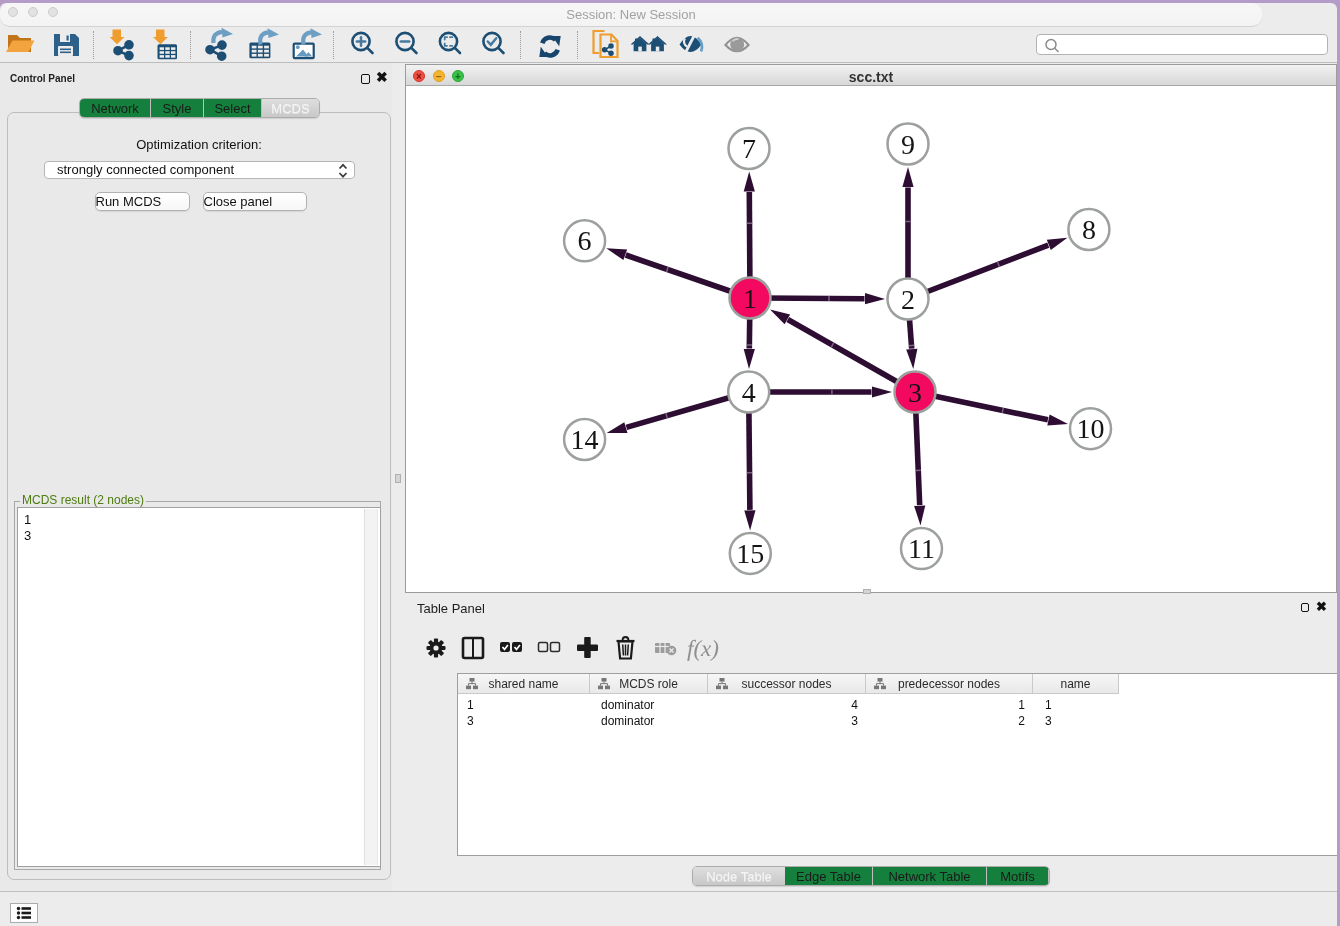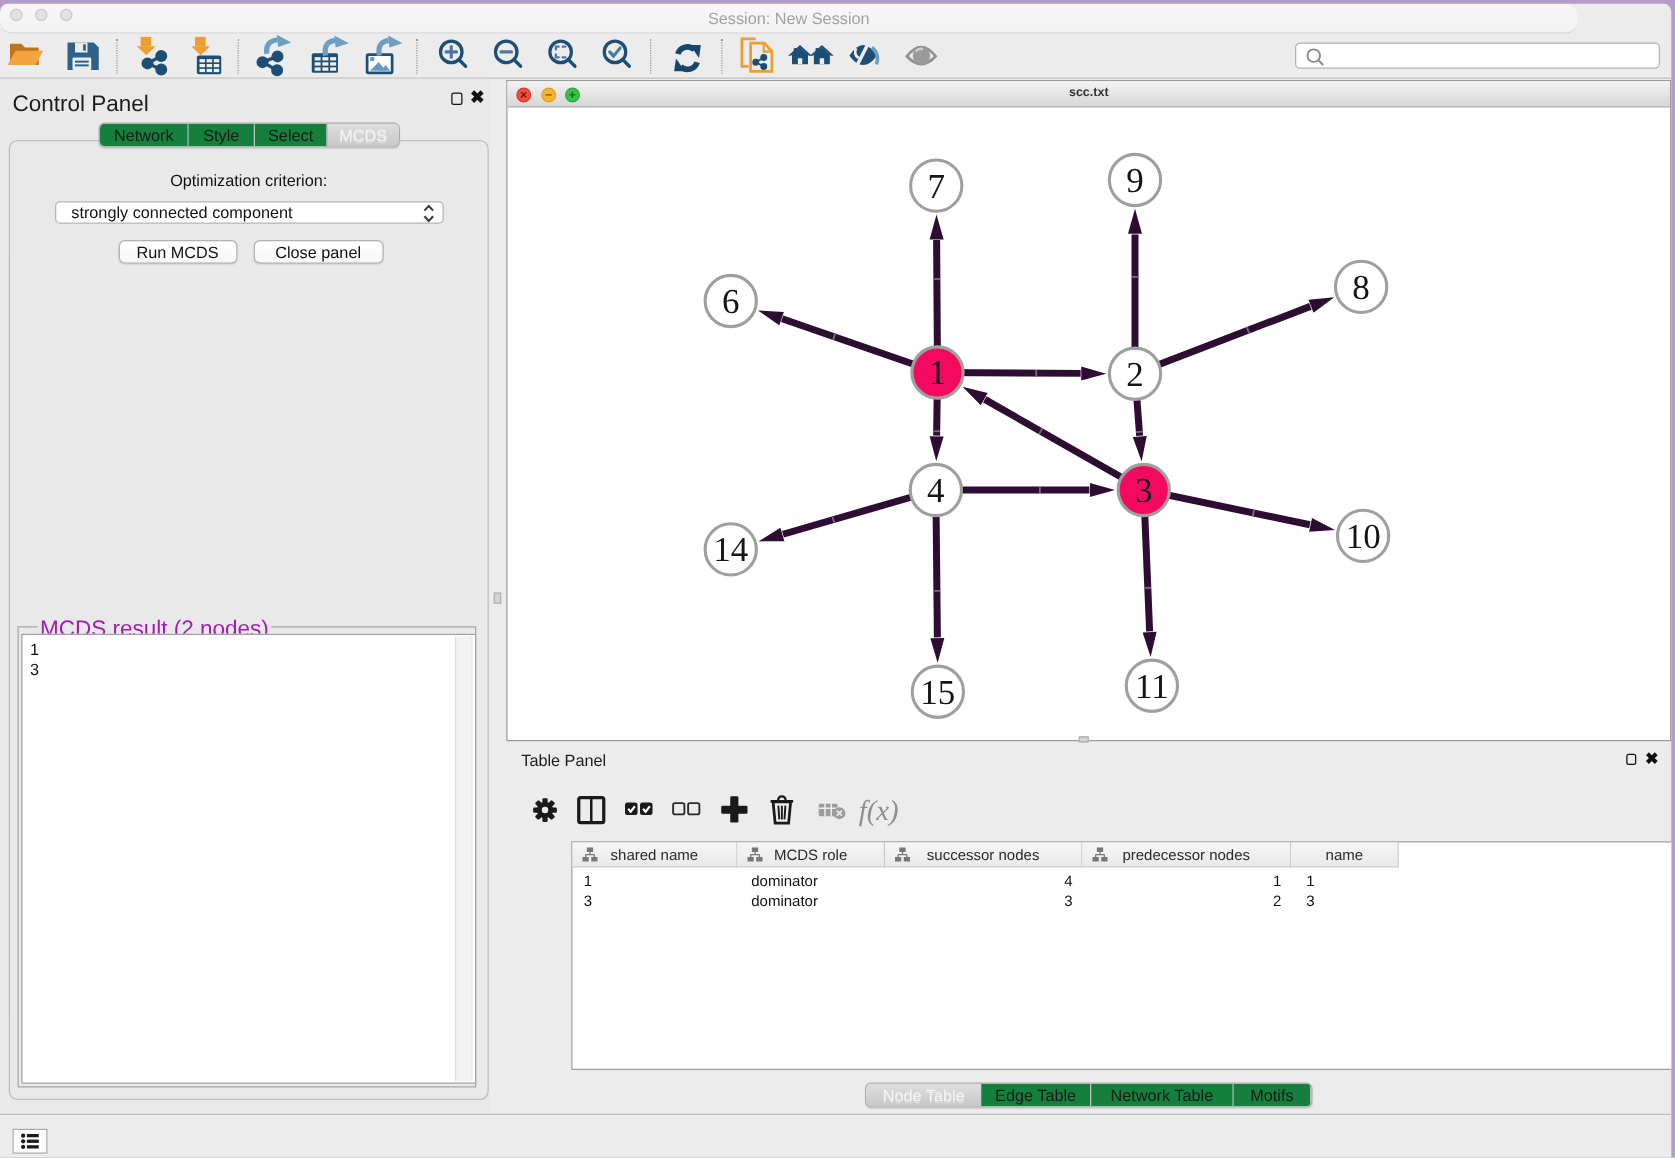--- a/index.html
+++ b/index.html
@@ -15,32 +15,32 @@
   #wtitle { position:absolute; top:4px; left:0; width:100%; text-align:center;
             font-size:13px; color:#a2a2a2; }
   #toolbar { position:absolute; left:0; top:24px; width:1337px; height:36px;
              background:#ececec; border-bottom:1px solid #bdbdbd; }
   .tsep { position:absolute; top:4px; height:28px; width:0;
           border-left:1px dotted #9a9a9a; }
   #searchbox { position:absolute; left:1036px; top:7px; width:292px; height:21px;
                background:#fff; border:1px solid #b3b3b3; border-radius:4px; }
   
   #cpanel { position:absolute; left:0; top:60px; width:392px; height:828px; background:#e9e9e9; }
-  #cptitle { position:absolute; left:10px; top:10px; font-size:18px; color:#1d1d1d; }
+  #cptitle { position:absolute; left:10px; top:10px; font-size:10px; color:#1d1d1d;font-weight:bold; }
   #cpbox { position:absolute; left:7px; top:49px; width:384px; height:768px;
            border:1px solid #bdbdbd; border-radius:7px; background:#e9e9e9; }
   #cptabs { position:absolute; left:79px; top:35px; height:20px; display:flex;
             border:1px solid #acacac; border-radius:5px; overflow:hidden;
             box-shadow:0 1px 1px rgba(0,0,0,0.12); }
   .cptab { background:#15803d; font-size:13px; color:#1a1a1a; text-align:center;
            line-height:19px; border-right:1px solid #bfbfbf; }
   .cptab.sel { background:linear-gradient(#dedede,#c8c8c8); color:#f4f4f4;
                border-right:none; text-shadow:0 1px 0 rgba(255,255,255,0.4); }
   .btn { position:absolute; background:linear-gradient(#ffffff,#f7f7f7); border:1px solid #b2b2b2;
-         border-radius:5px; font-size:13px; color:#111; text-align:center;
+         border-radius:5px; font-size:13px; color:#111; 
          box-shadow:0 1px 1px rgba(0,0,0,0.08); }
   
   #netwin { position:absolute; left:405px; top:61px; width:932px; height:529px;
             border:1px solid #9b9b9b; background:#fff; }
   #nettitle { position:absolute; left:0; top:0; width:100%; height:21px;
               background:linear-gradient(#f2f2f2,#d7d7d7); border-bottom:1px solid #a9a9a9; }
   .mtl { position:absolute; top:5px; width:12px; height:12px; border-radius:50%;
          font-size:10px; font-weight:bold; text-align:center; line-height:11.5px; }
   
   #tpanel { position:absolute; left:405px; top:596px; width:932px; height:292px; background:#ececec; }
@@ -226,32 +226,32 @@
     <div class="abs" style="left:44px;top:97.5px;width:311px;height:18px;background:#fff;border:1px solid #b5b5b5;border-radius:4px;">
       <div class="abs" style="left:12px;top:0.5px;font-size:13px;color:#111;">strongly connected component</div>
       <svg width="14" height="18" style="position:absolute;right:4px;top:0;">
         <polyline points="3.5,6.5 7,2.8 10.5,6.5" stroke="#3c3c3c" stroke-width="1.7" fill="none"></polyline>
         <polyline points="3.5,11 7,14.7 10.5,11" stroke="#3c3c3c" stroke-width="1.7" fill="none"></polyline>
       </svg>
     </div>
     <div class="btn" style="left:94.5px;top:129px;width:95px;height:19px;line-height:17px;">Run MCDS</div>
     <div class="btn" style="left:202.5px;top:129px;width:104px;height:19px;line-height:17px;">Close panel</div>
     <div class="abs" style="left:14px;top:438px;width:367px;height:369px;border:1px solid #a8a8a8;"></div>
-    <div class="abs" style="left:20px;top:430px;font-size:18px;color:#a21caf;background:#e9e9e9;padding:0 2px;margin-left:10px;">MCDS result (2 nodes)</div>
+    <div class="abs" style="left:20px;top:430px;font-size:12px;color:#4d7c0f;background:#e9e9e9;padding:0 2px;">MCDS result (2 nodes)</div>
     <div class="abs" style="left:17px;top:444px;width:364px;height:360px;background:#fff;border:1px solid #a0a0a0;">
       <div class="abs" style="left:346px;top:1px;width:14px;height:356px;background:#f3f3f3;border-left:1px solid #e0e0e0;border-right:1px solid #e8e8e8;"></div>
       <div class="abs" style="left:6px;top:4px;font-size:13px;color:#111;line-height:16px;">1<br>3</div>
     </div>
   </div>
   <div id="netwin">
     <div id="nettitle">
       <div class="mtl" style="left:7px; background:#ee4f43; border:1px solid #d8352b; color:#7e120c;">×</div>
       <div class="mtl" style="left:27px; background:#f6b32e; border:1px solid #dfa023; color:#8c5f0e;">−</div>
       <div class="mtl" style="left:46px; background:#39c149; border:1px solid #2ca63c; color:#0e6e18;">+</div>
-      <div class="abs" style="left:0;top:4px;width:100%;text-align:center;font-size:10px;font-weight:bold;color:#333;">scc.txt</div>
+      <div class="abs" style="left:0;top:4px;width:100%;text-align:center;font-size:14px;font-weight:bold;color:#333;">scc.txt</div>
     </div>
     <svg width="930" height="506" style="position:absolute;left:0;top:23px;">
       <g stroke="#2d0d32" stroke-width="5.6">
       <line x1="344.0" y1="210.0" x2="343.3" y2="104.0"></line>
       <line x1="344.0" y1="210.0" x2="219.7" y2="167.0"></line>
       <line x1="344.0" y1="210.0" x2="458.5" y2="210.7"></line>
       <line x1="344.0" y1="210.0" x2="343.3" y2="260.5"></line>
       <line x1="502.0" y1="211.0" x2="502.0" y2="99.5"></line>
       <line x1="502.0" y1="211.0" x2="642.3" y2="157.1"></line>
       <line x1="502.0" y1="211.0" x2="505.7" y2="260.6"></line>

